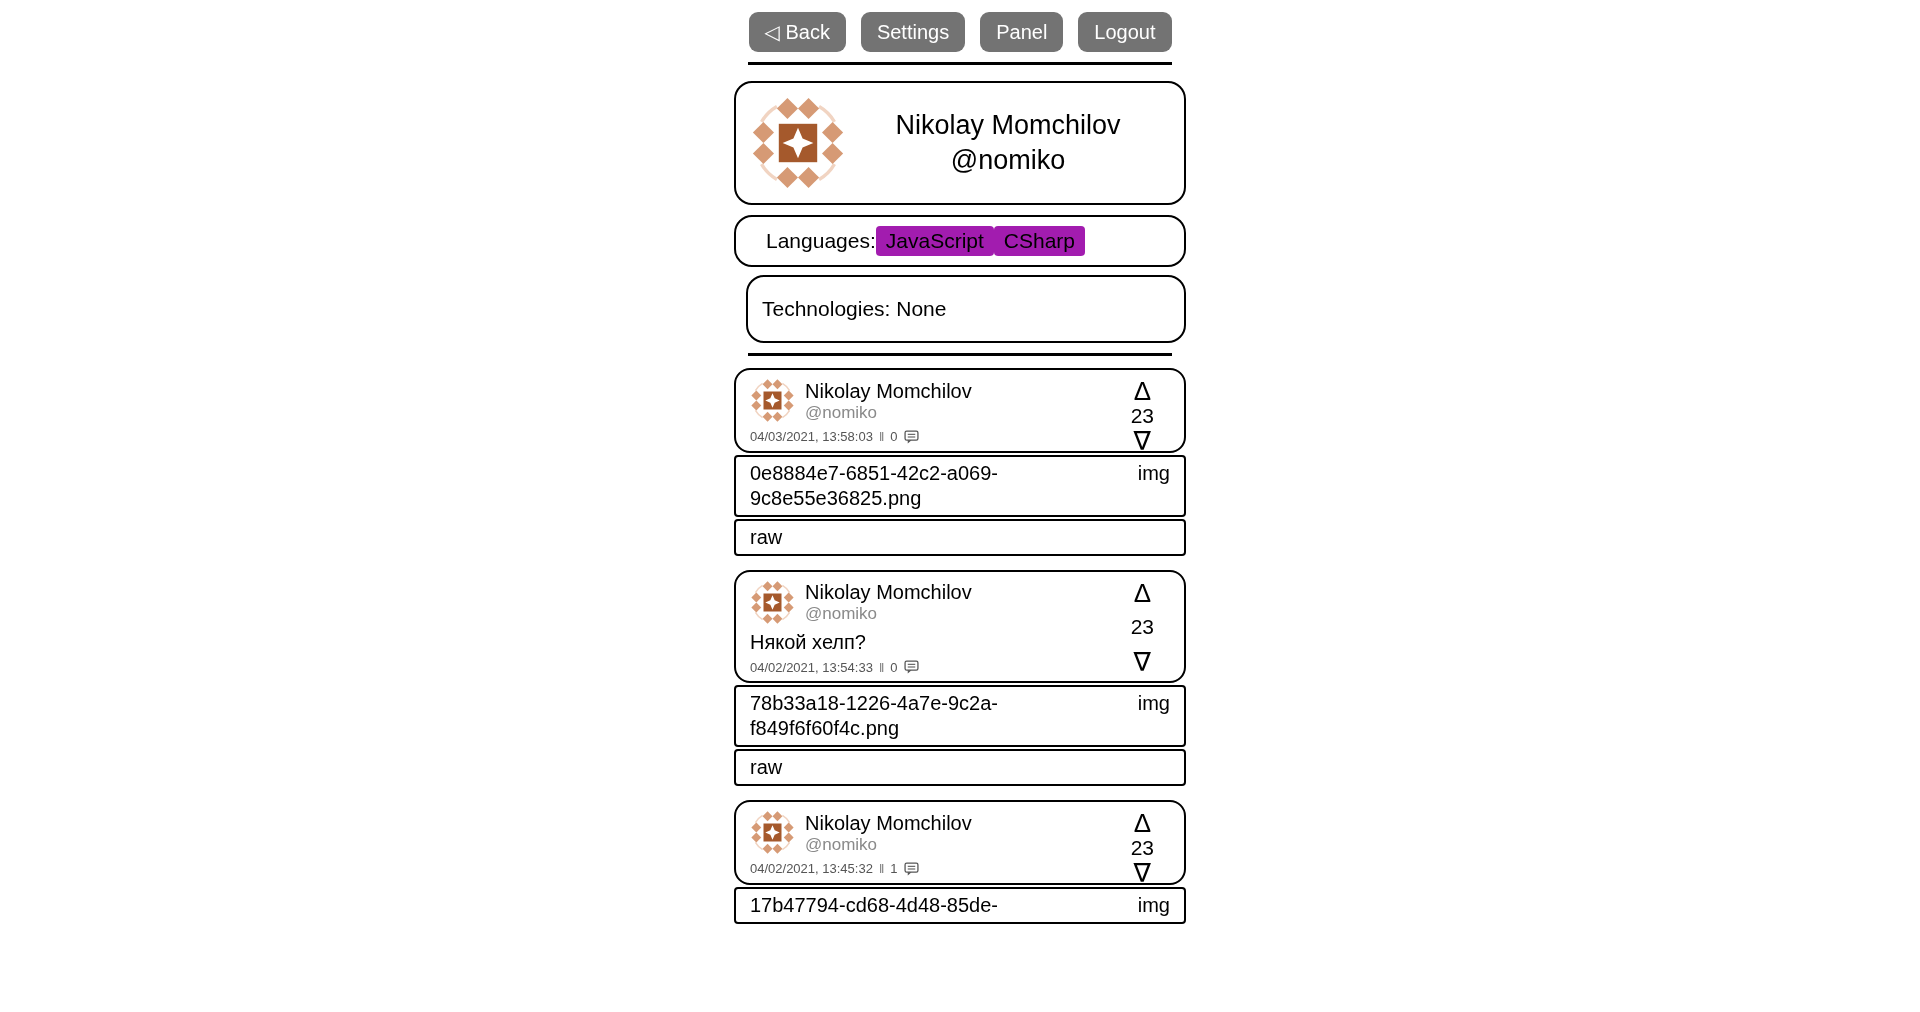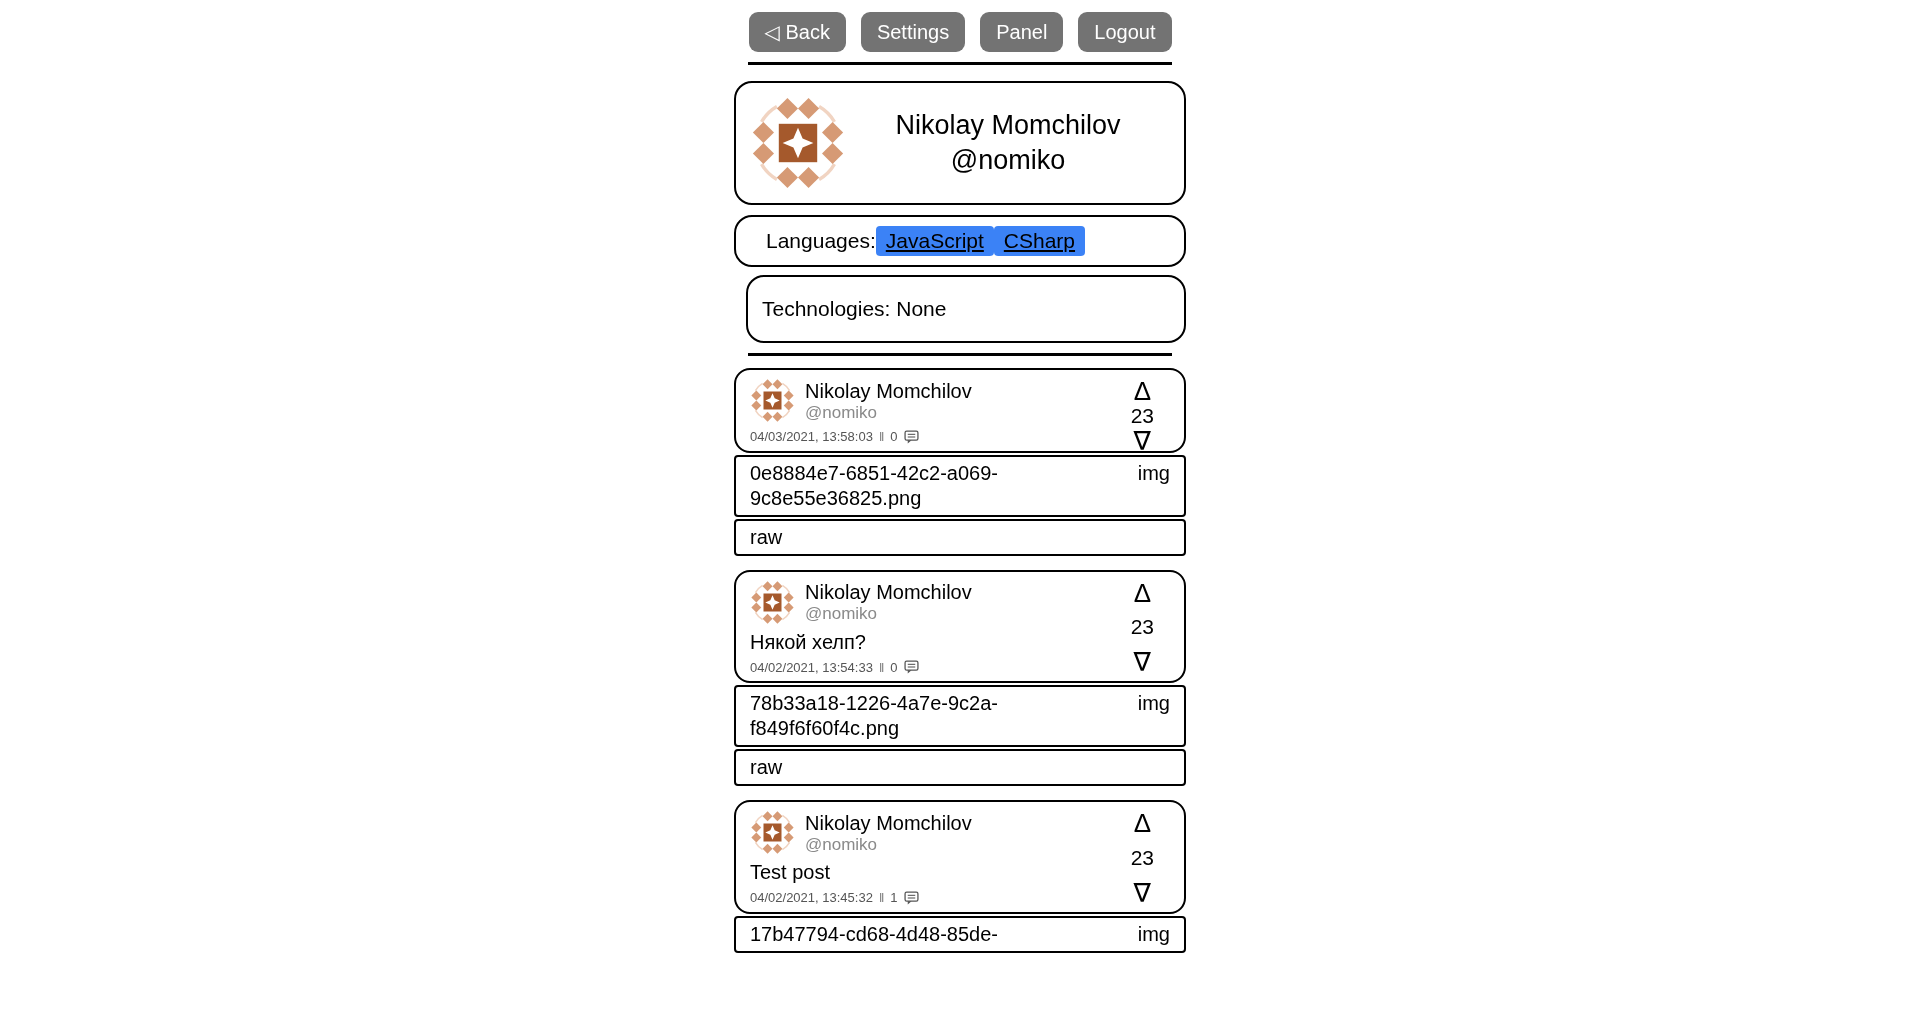--- a/index.html
+++ b/index.html
@@ -17,21 +17,21 @@
   .card { border: 2.5px solid #000; border-radius: 18px; background: #fff; }
 
   
   .profile-card { margin-top: 16px; display: flex; align-items: center; padding: 12px 14px; }
   .avatar-lg { width: 96px; height: 96px; flex: none; }
   .profile-names { flex: 1; text-align: center; font-size: 27px; line-height: 1.3; }
 
   
   .languages-card { margin-top: 10px; padding: 9px 30px; font-size: 21px;
                     display: flex; align-items: center; }
-  .badge { background: #3b82f6; border-radius: 4px; padding: 3px 10px; text-decoration: underline; }
+  .badge { background: #a21caf; border-radius: 4px; padding: 3px 10px; }
   .tech-card { margin-top: 8px; padding: 20px 14px; font-size: 21px; margin-left: 12px; }
 
   
   #posts { margin-top: 8px; }
   .post { margin-top: 14px; }
   .post:first-child { margin-top: 12px; }
   .post-header { border: 2.5px solid #000; border-radius: 16px; padding: 8px 14px 6px;
                  position: relative; cursor: pointer; }
   .post-user { display: flex; gap: 10px; align-items: center; }
   .avatar-sm { width: 45px; height: 45px; flex: none; }
@@ -201,21 +201,20 @@
     <div class="post-header">
       <div class="post-user">
         <svg class="avatar-sm" viewBox="0 0 100 100">
               <use href="#identicon"></use>
             </svg>
         <div>
           <div class="post-author">Nikolay Momchilov</div>
           <div class="post-handle">@nomiko</div>
         </div>
       </div>
-      <div class="post-title">Test post</div>
       <div class="post-meta">
         <span>04/02/2021, 13:45:32</span>
         <span class="meta-sep">‖</span>
         <span>1</span>
         <svg width="15" height="14" viewBox="0 0 14 13">
           <rect x="1" y="1" width="12" height="8.5" rx="1.5" fill="none" stroke="#555" stroke-width="1.2"></rect>
           <line x1="3.5" y1="4" x2="10.5" y2="4" stroke="#555" stroke-width="1"></line>
           <line x1="3.5" y1="6.5" x2="10.5" y2="6.5" stroke="#555" stroke-width="1"></line>
           <path d="M3.5,9.5 L3.5,12.5 L7,9.5 Z" fill="#555"></path>
         </svg>

